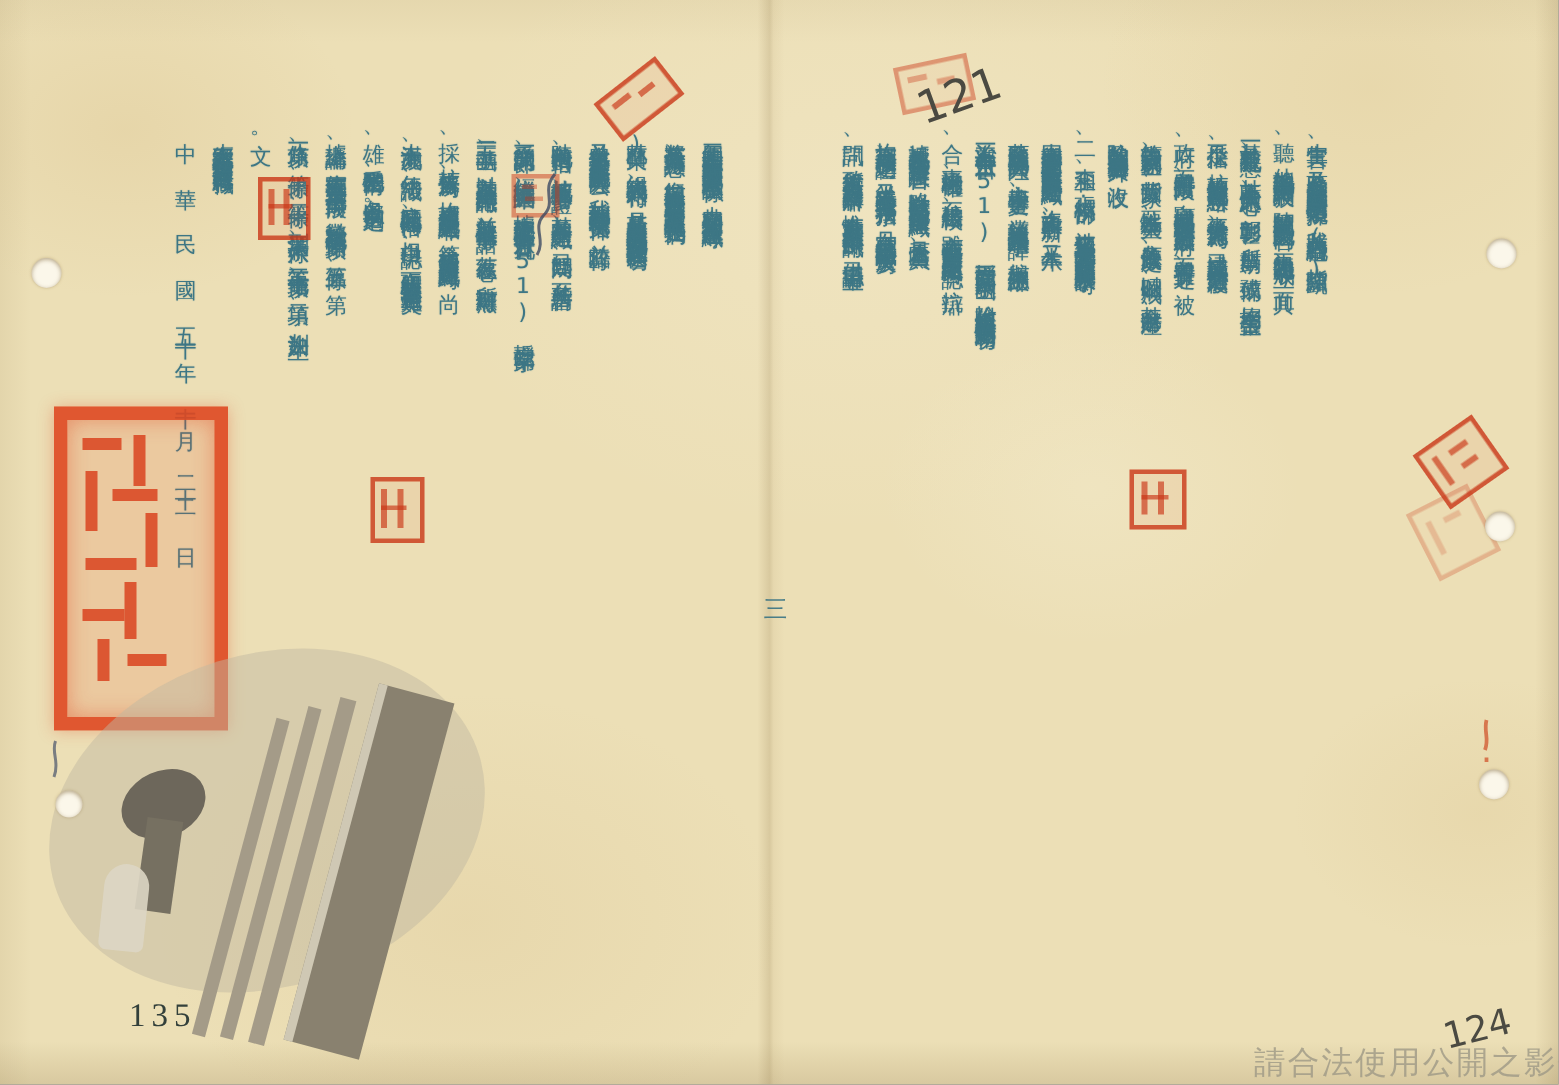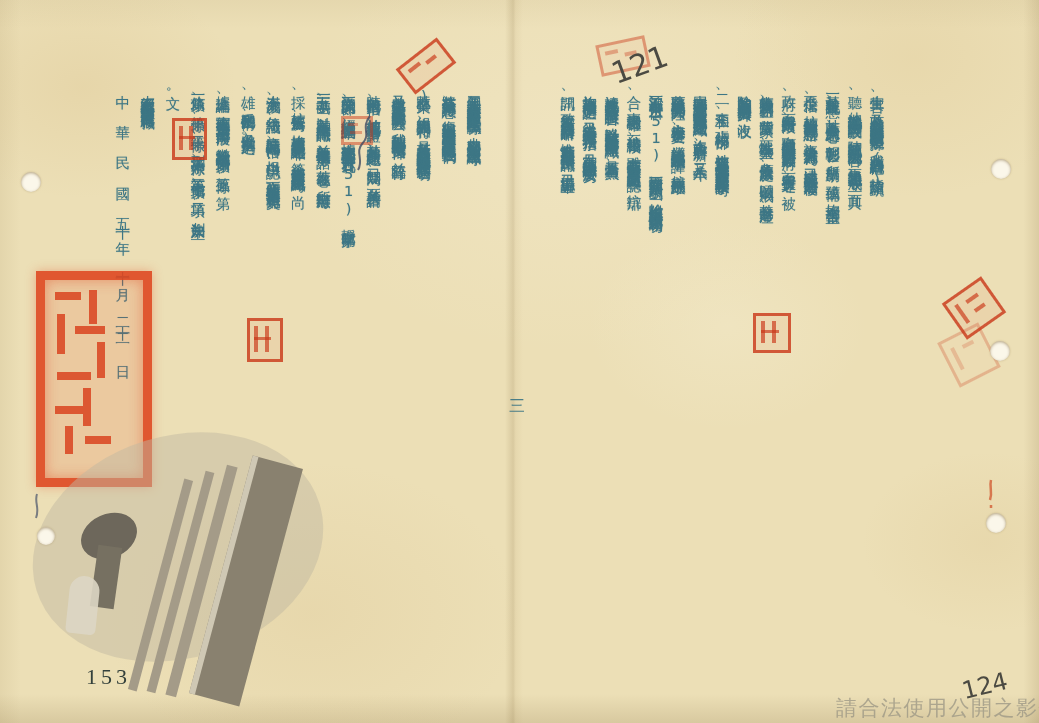--- a/index.html
+++ b/index.html
@@ -161,21 +161,21 @@
     <path d="M6 2 C3 10, 9 16, 5 26" fill="none" stroke="#48536b" stroke-width="2" opacity=".7"></path>
   </svg>
 
   <svg class="penmark" style="left:985px;top:478px;" width="12" height="32" viewBox="0 0 12 32">
     <path d="M6 2 C4 10, 8 14, 5 22 M6 27 L6 30" fill="none" stroke="#cf4b24" stroke-width="2.5" opacity=".7"></path>
   </svg>
 
   <div class="pencil" style="left:611px;top:47px;font-size:30px;transform:rotate(-20deg);">121</div>
   <div class="pencil" style="left:962px;top:672px;font-size:24px;transform:rotate(-14deg);">124</div>
 
-  <div class="pageno">153</div>
+  <div class="pageno">135</div>
 
   <div class="wm">
     <div class="wm-ellipse"></div>
     <div class="wm-slab" style="left:128px;top:58px;width:9px;height:218px;transform:rotate(15deg);"></div>
     <div class="wm-slab" style="left:148px;top:50px;width:9px;height:228px;transform:rotate(15deg);"></div>
     <div class="wm-slab" style="left:168px;top:44px;width:11px;height:238px;transform:rotate(15deg);"></div>
     <div class="wm-slab dark" style="left:192px;top:40px;width:46px;height:246px;transform:rotate(15deg);border-left:6px solid #cfc8b4;"></div>
     <div class="wm-knob"></div>
     <div class="wm-stem"></div>
     <div class="wm-key"></div>

